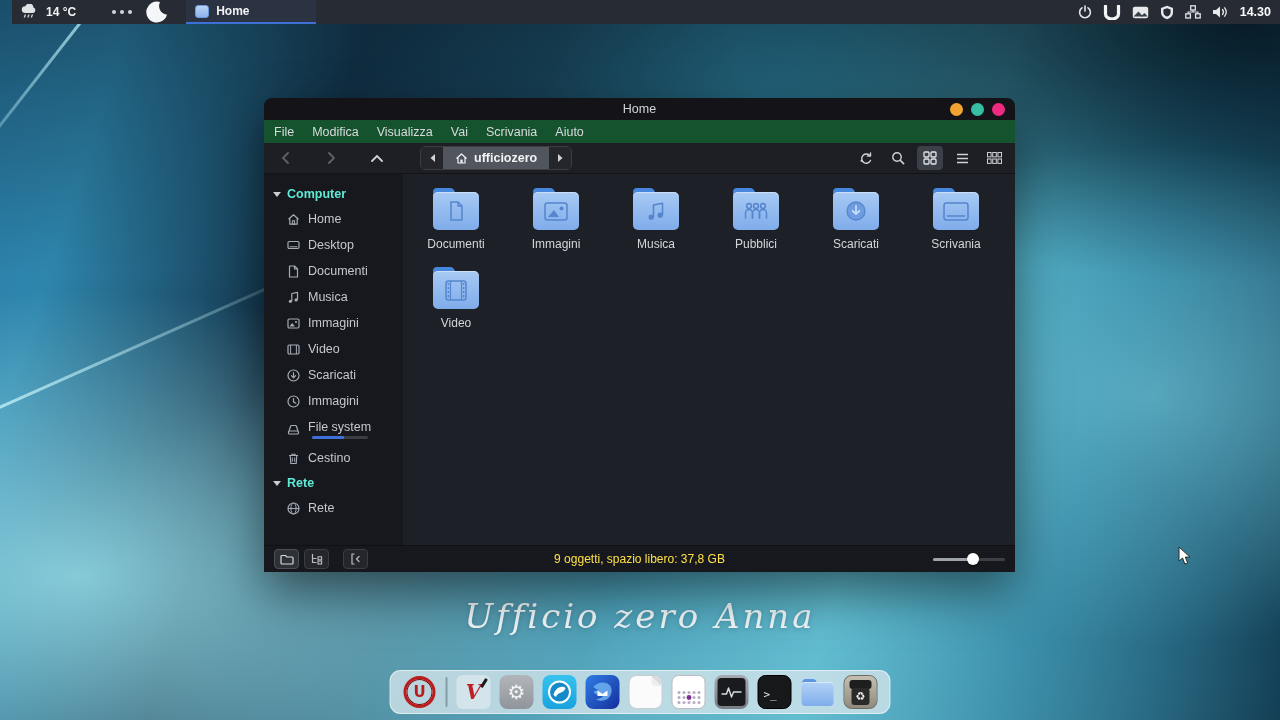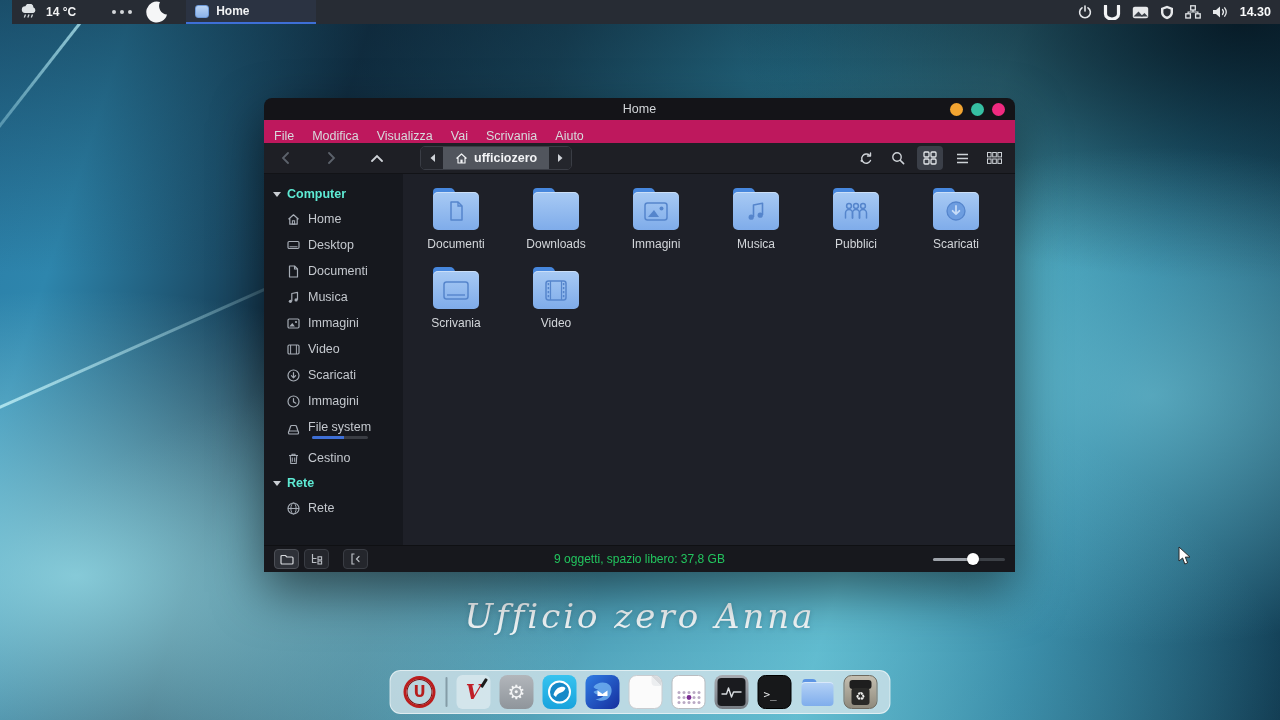--- a/index.html
+++ b/index.html
@@ -41,21 +41,21 @@
   .clock { font-weight:bold; font-size:12.5px; color:#fafbfc; }
 
   
   .window { position:absolute; left:264px; top:98px; width:751px; height:474px;
     border-radius:8px 8px 0 0; box-shadow:0 20px 50px rgba(0,0,0,.5); overflow:hidden;
     display:flex; flex-direction:column; z-index:10; }
   .titlebar { height:22px; background:#141418; display:flex; align-items:center; position:relative; flex:0 0 auto; }
   .titlebar-title { position:absolute; left:0; right:0; text-align:center; color:#d2d5d8; font-size:12.5px; }
   .traffic { position:absolute; right:10px; top:0; bottom:0; display:flex; align-items:center; gap:8px; }
   .traffic i { width:13px; height:13px; border-radius:50%; display:block; cursor:pointer; }
-  .menubar { height:23px; background:#be185d; display:flex; align-items:flex-end; gap:18px;
+  .menubar { height:23px; background:#14532d; display:flex; align-items:center; gap:18px;
     padding:0 10px; flex:0 0 auto; }
   .menubar span { color:#d8dadd; font-size:12.5px; cursor:pointer; }
   .toolbar { height:31px; background:#1e1f25; border-bottom:1px solid #121317;
     display:flex; align-items:center; flex:0 0 auto; padding:0 8px;gap:20px; }
   .nav-btn { width:26px; height:24px; display:flex; align-items:center; justify-content:center;
     color:#5c626b; font-size:14px; cursor:pointer; }
   .nav-btn.enabled { color:#ced2d7; }
   .crumbs { margin-left:10px; display:flex; height:24px; border:1px solid #3a3d45;
     border-radius:5px; overflow:hidden; cursor:pointer; }
   .crumb-arrow { width:22px; background:#24262c; display:flex; align-items:center; justify-content:center;
@@ -90,21 +90,21 @@
     box-shadow:inset 0 1px 0 rgba(255,255,255,.4);
     display:flex; align-items:center; justify-content:center; }
   .file-label { color:#d3d6da; font-size:12px; }
 
   .statusbar { height:27px; background:#17181d; border-top:1px solid #0f1013;
     display:flex; align-items:center; position:relative; flex:0 0 auto; padding:0 10px; }
   .status-btn { width:25px; height:20px; border:1px solid #4c4f56; border-radius:4px;
     background:#2e3138; display:flex; align-items:center; justify-content:center; cursor:pointer; margin-right:5px; }
   .status-btn.plain { background:#24262c; border-color:#3a3d44; }
   .status-btn.detached { margin-left:9px; }
-  .status-text { position:absolute; left:0; right:0; text-align:center; color:#22c55e; font-size:12px; pointer-events:none; }
+  .status-text { position:absolute; left:0; right:0; text-align:center; color:#fde047; font-size:12px; pointer-events:none; }
   .zoom-slider { margin-left:auto; position:relative; width:72px; height:14px; display:flex; align-items:center; cursor:pointer; }
   .zoom-track { width:100%; height:3px; background:#3c4046; border-radius:2px; }
   .zoom-fill { position:absolute; left:0; height:3px; background:#9ea3aa; border-radius:2px; }
   .zoom-knob { position:absolute; top:1px; width:12px; height:12px; border-radius:50%; background:#ffffff;
     box-shadow:0 1px 2px rgba(0,0,0,.5); }
 
   
   .watermark { position:absolute; top:596px; left:0; right:0; text-align:center;
     font-family:"DejaVu Serif", serif; font-style:italic; font-size:34px; letter-spacing:3px;
     color:rgba(255,255,255,.93); text-shadow:0 1px 4px rgba(40,90,110,.35); z-index:5; }
@@ -440,27 +440,20 @@
                   <path d="M5 2h7l4 4v14H5Z" fill="none" stroke="#5585cc" stroke-width="1.5" stroke-linejoin="round"></path>
                   <path d="M12 2v4h4" fill="none" stroke="#5585cc" stroke-width="1.3"></path>
                 </svg>
           </span>
             </span>
           <span class="file-label">Documenti</span>
         </div>
         <div class="file">
           <span class="folder">
               <span class="tab"></span>
-              <span class="fbody"></span>
-            </span>
-          <span class="file-label">Downloads</span>
-        </div>
-        <div class="file">
-          <span class="folder">
-              <span class="tab"></span>
               <span class="fbody">
             <svg width="24" height="19" viewBox="0 0 24 19">
                   <rect x="1" y="1" width="22" height="17" rx="2.5" fill="none" stroke="#5585cc" stroke-width="1.5"></rect>
                   <path d="M4 15l6-7 5 7Z" fill="#5585cc"></path>
                   <circle cx="17.5" cy="6.5" r="2" fill="#5585cc"></circle>
                 </svg>
           </span>
             </span>
           <span class="file-label">Immagini</span>
         </div>

